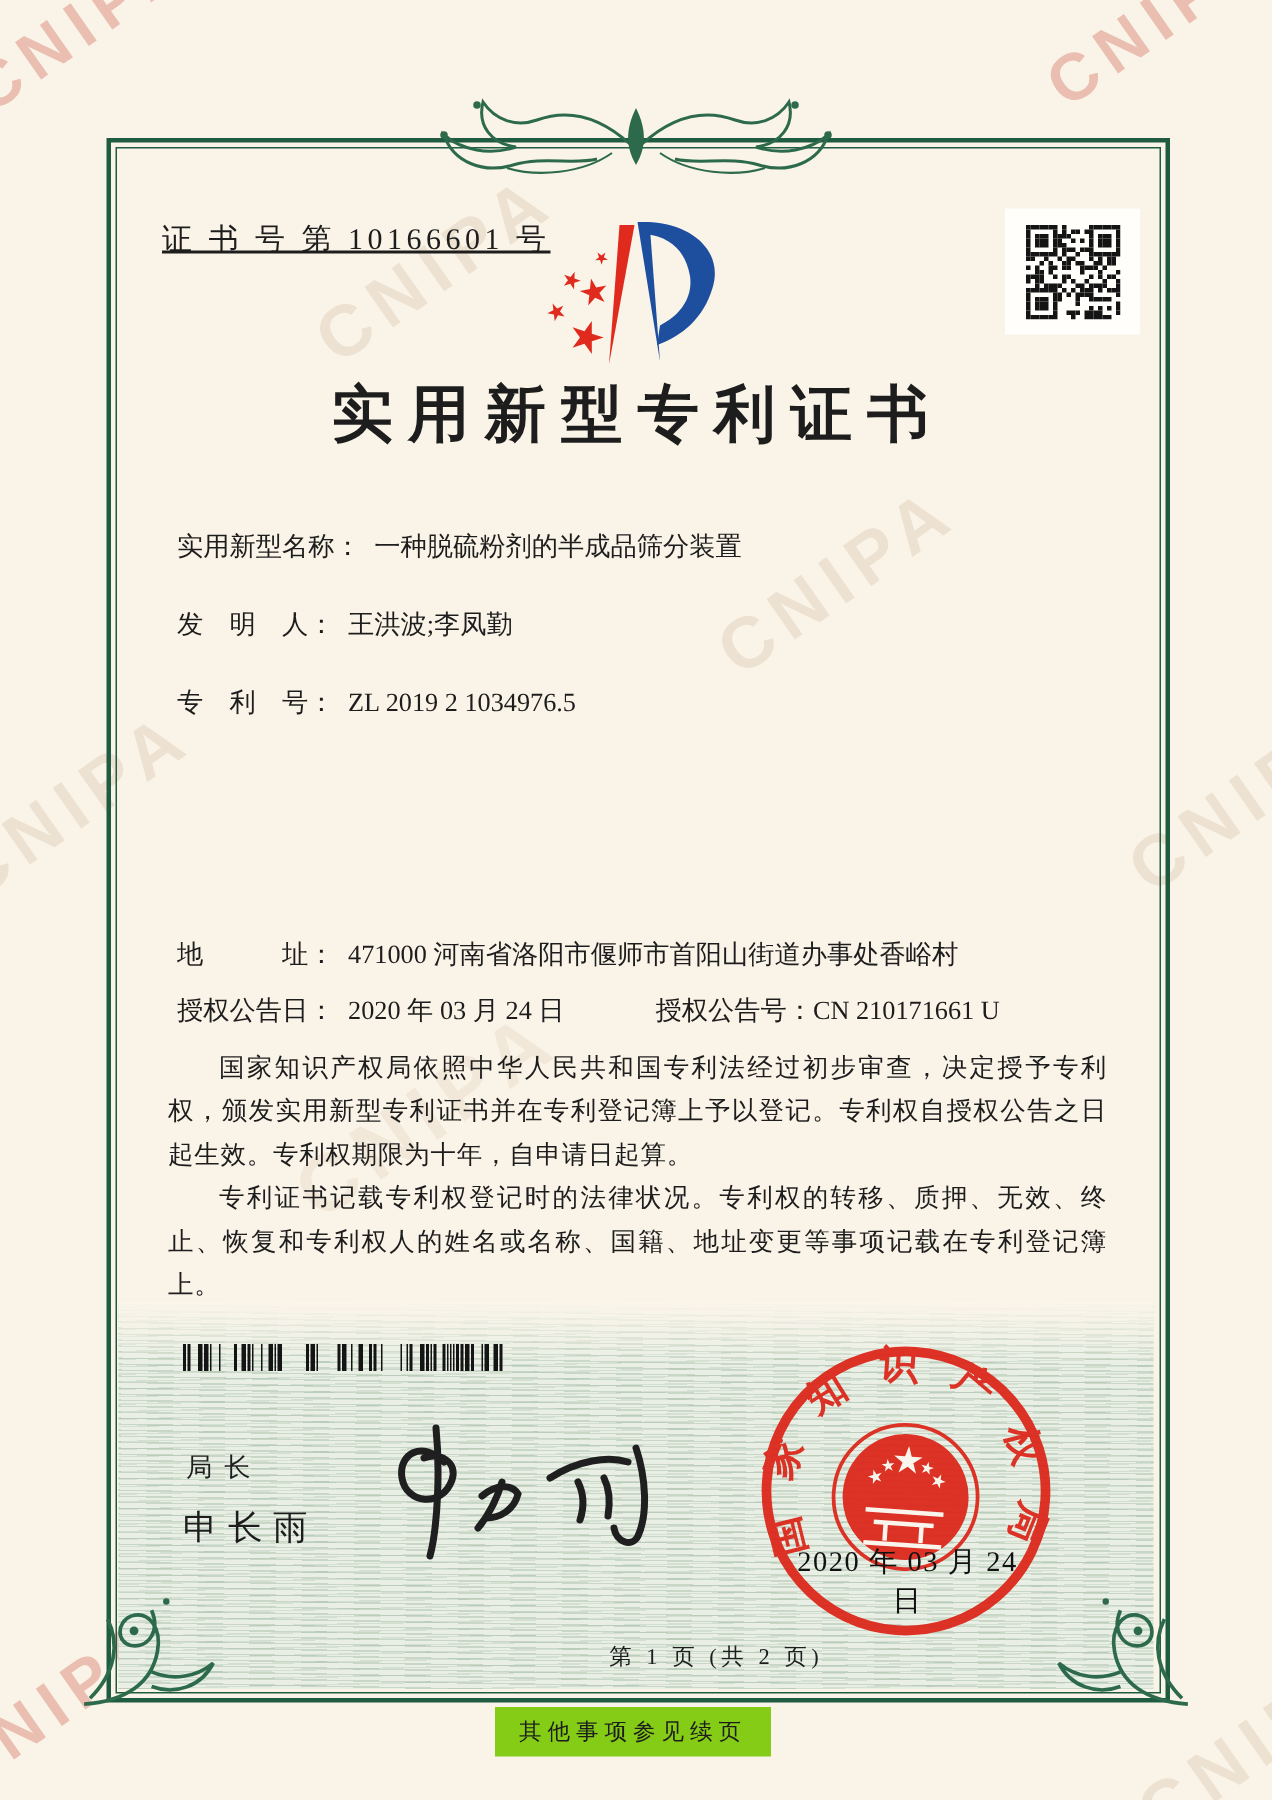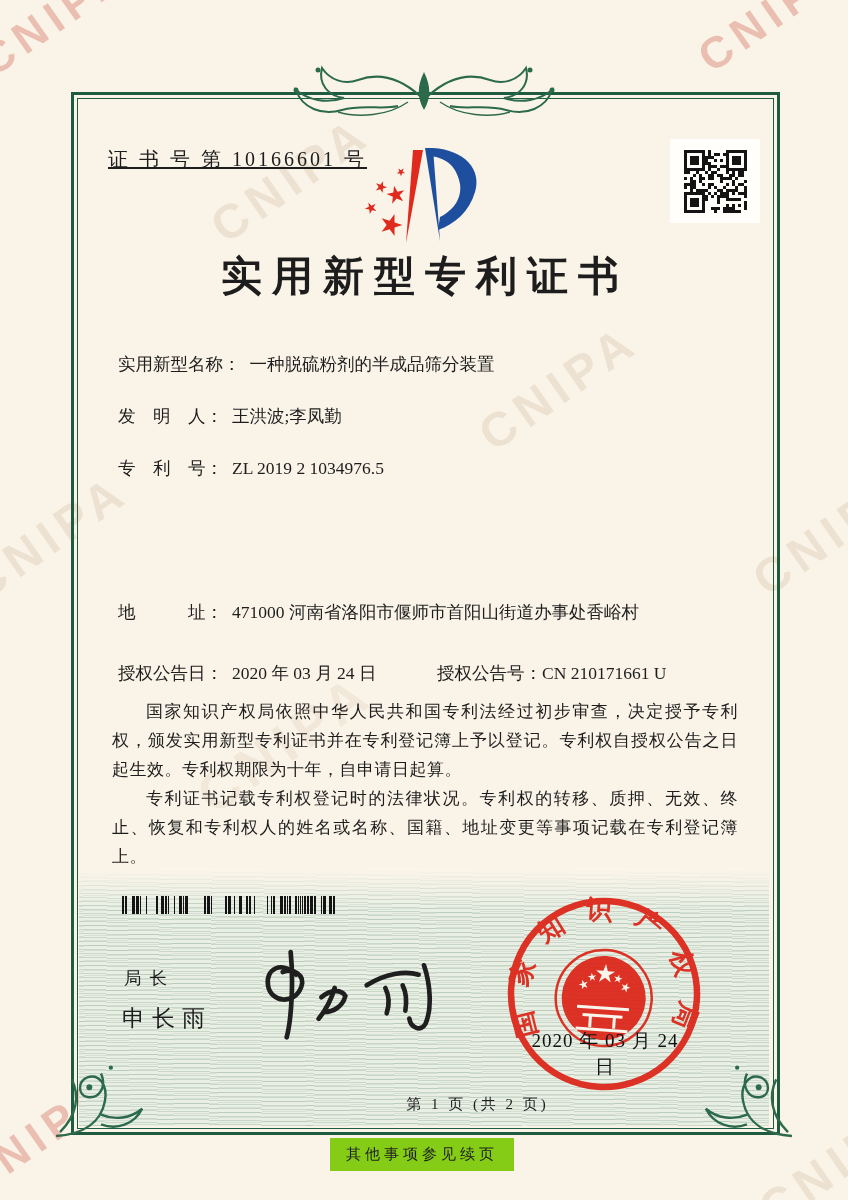--- a/index.html
+++ b/index.html
@@ -356,21 +356,21 @@
 
   <div class="row" style="top:352px">
     <span class="lbl">实用新型名称：</span><span class="val">一种脱硫粉剂的半成品筛分装置</span>
   </div>
   <div class="row" style="top:404px">
     <span class="lbl">发　明　人：</span><span class="val">王洪波;李凤勤</span>
   </div>
   <div class="row" style="top:456px">
     <span class="lbl">专　利　号：</span><span class="val">ZL 2019 2 1034976.5</span>
   </div>
-  <div class="row" style="top:600px">
+  <div class="row" style="top:624px">
     <span class="lbl">地　　　址：</span><span class="val">471000 河南省洛阳市偃师市首阳山街道办事处香峪村</span>
   </div>
   <div class="row" style="top:661px">
     <span class="lbl">授权公告日：</span><span class="val">2020 年 03 月 24 日</span>
   </div>
   <div class="row2" style="top:661px">
     <span class="lbl">授权公告号：</span><span class="val">CN 210171661 U</span>
   </div>
 
   <div class="paras">

